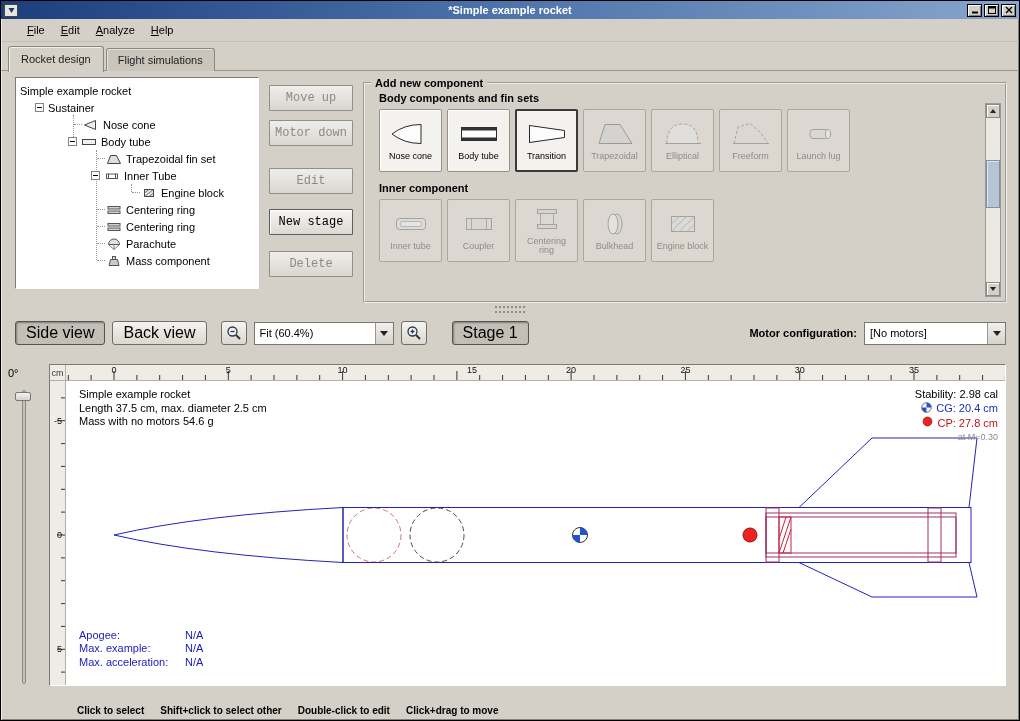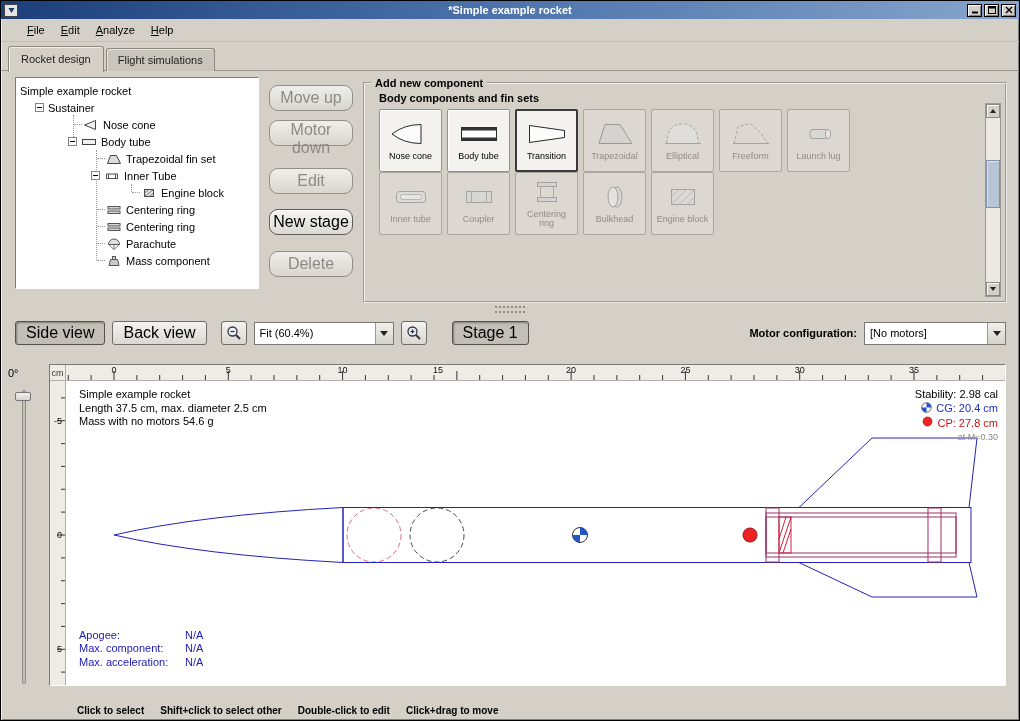--- a/index.html
+++ b/index.html
@@ -35,22 +35,22 @@
                 border-color: #7a7a7a #fff #fff #7a7a7a; position: relative; padding-top: 4px; overflow: hidden; }
   .tree-row { height: 17px; display: flex; align-items: center; position: relative; z-index: 1; white-space: nowrap; }
   .tree-handle { width: 9px; height: 9px; border: 1px solid #848284; background: #fff; position: relative; margin-right: 4px; flex: 0 0 9px; }
   .tree-handle::after { content: ""; position: absolute; left: 1px; top: 3px; width: 5px; height: 1px; background: #000; }
   .tree-handle-spacer { width: 15px; flex: 0 0 15px; }
   .tree-icon { width: 16px; height: 16px; margin-right: 4px; flex: 0 0 16px; }
   .tree-trunk { position: absolute; width: 0; border-left: 1px dotted #999; z-index: 0; }
   .tree-stub { position: absolute; height: 0; border-top: 1px dotted #999; z-index: 0; }
 
   .btn-col { width: 84px; display: flex; flex-direction: column; flex: 0 0 84px; }
-  .action-btn { height: 26px; border: 1px solid #928f88; border-radius: 9px; font-size: 16px;
-                background: linear-gradient(#efeeea,#d9d6cf); color: #8d8a84; font-family: Liberation Sans, sans-serif; }
+  .action-btn { height: 26px; border: 1px solid #928f88; border-radius: 1px; font-size: 12px;
+                background: linear-gradient(#efeeea,#d9d6cf); color: #8d8a84; font-family: Liberation Mono, monospace; }
   .action-btn.enabled { color: #000; border-color: #5f5d58; background: linear-gradient(#f6f5f2,#dcd9d2); box-shadow: inset 1px 1px 0 #fff; }
 
   .add-panel { flex: 1; min-width: 0; border: 2px groove #efede8; position: relative; height: 226px; }
   .add-title { font-weight: bold; margin-left: 6px; padding: 0 4px; }
   .section-label { font-weight: bold; margin: 3px 0 5px 14px; }
   .section-label.inner { margin-top: 10px; }
   .comp-row { display: flex; gap: 5px; margin-left: 14px; }
   .comp-btn { width: 63px; height: 63px; border: 1px solid #979289; border-radius: 2px; background: #eceae5;
               display: flex; flex-direction: column; align-items: center; justify-content: center; gap: 1px;
               text-align: center; line-height: 1.1; font-size: 9px; padding: 2px; }
@@ -305,20 +305,21 @@
             <span class="comp-label">Freeform</span>
           </div>
           <div class="comp-btn disabled">
             <span class="comp-icon"><svg width="44" height="28" viewBox="0 0 44 28">
                 <rect x="13" y="9.5" width="18" height="9" rx="3" fill="#d9d9d9" stroke="#777"></rect>
                 <ellipse cx="31" cy="14" rx="2.5" ry="4.5" fill="#eee" stroke="#777"></ellipse>
               </svg></span>
             <span class="comp-label">Launch lug</span>
           </div>
         </div>
+      <div class="section-label inner">Inner component</div>
       <div class="comp-row" id="inner-comp-row">
           <div class="comp-btn disabled">
             <span class="comp-icon"><svg width="44" height="28" viewBox="0 0 44 28">
                 <rect x="7.5" y="8.5" width="29" height="11" rx="3" fill="#e0ded9" stroke="#777"></rect>
                 <rect x="11.5" y="11.5" width="21" height="5" rx="2" fill="#f2f1ee" stroke="#999"></rect>
               </svg></span>
             <span class="comp-label">Inner tube</span>
           </div>
           <div class="comp-btn disabled">
             <span class="comp-icon"><svg width="44" height="28" viewBox="0 0 44 28">
@@ -454,21 +455,21 @@
             <line x1="848.0" y1="6" x2="848.0" y2="15" stroke="#333" stroke-width="1"></line>
             <line x1="870.9" y1="10" x2="870.9" y2="15" stroke="#333" stroke-width="1"></line>
             <line x1="893.7" y1="10" x2="893.7" y2="15" stroke="#333" stroke-width="1"></line>
             <line x1="916.6" y1="10" x2="916.6" y2="15" stroke="#333" stroke-width="1"></line>
             <line x1="939.4" y1="10" x2="939.4" y2="15" stroke="#333" stroke-width="1"></line>
           </svg>
         <div class="hlabels">
             <span class="ruler-label" style="left: 48px;">0</span>
             <span class="ruler-label" style="left: 162.285px;">5</span>
             <span class="ruler-label" style="left: 276.57px;">10</span>
-            <span class="ruler-label" style="left: 372px;">15</span>
+            <span class="ruler-label" style="left: 406px;">15</span>
             <span class="ruler-label" style="left: 505.14px;">20</span>
             <span class="ruler-label" style="left: 619.425px;">25</span>
             <span class="ruler-label" style="left: 733.71px;">30</span>
             <span class="ruler-label" style="left: 847.995px;">35</span>
           </div>
       </div>
       <div class="vruler">
         <svg width="16" height="306">
             <line x1="11" y1="16.9" x2="16" y2="16.9" stroke="#333" stroke-width="1"></line>
             <line x1="7" y1="39.7" x2="16" y2="39.7" stroke="#333" stroke-width="1"></line>
@@ -545,21 +546,21 @@
           </div>
           <div class="mach-text">at M=0.30</div>
         </div>
 
         <div class="flight-info">
           <div class="flight-row">
               <span class="fl">Apogee:</span>
               <span>N/A</span>
             </div>
           <div class="flight-row">
-              <span class="fl">Max. component:</span>
+              <span class="fl">Max. example:</span>
               <span>N/A</span>
             </div>
           <div class="flight-row">
               <span class="fl">Max. acceleration:</span>
               <span>N/A</span>
             </div>
         </div>
       </div>
     </div>
   </div>

